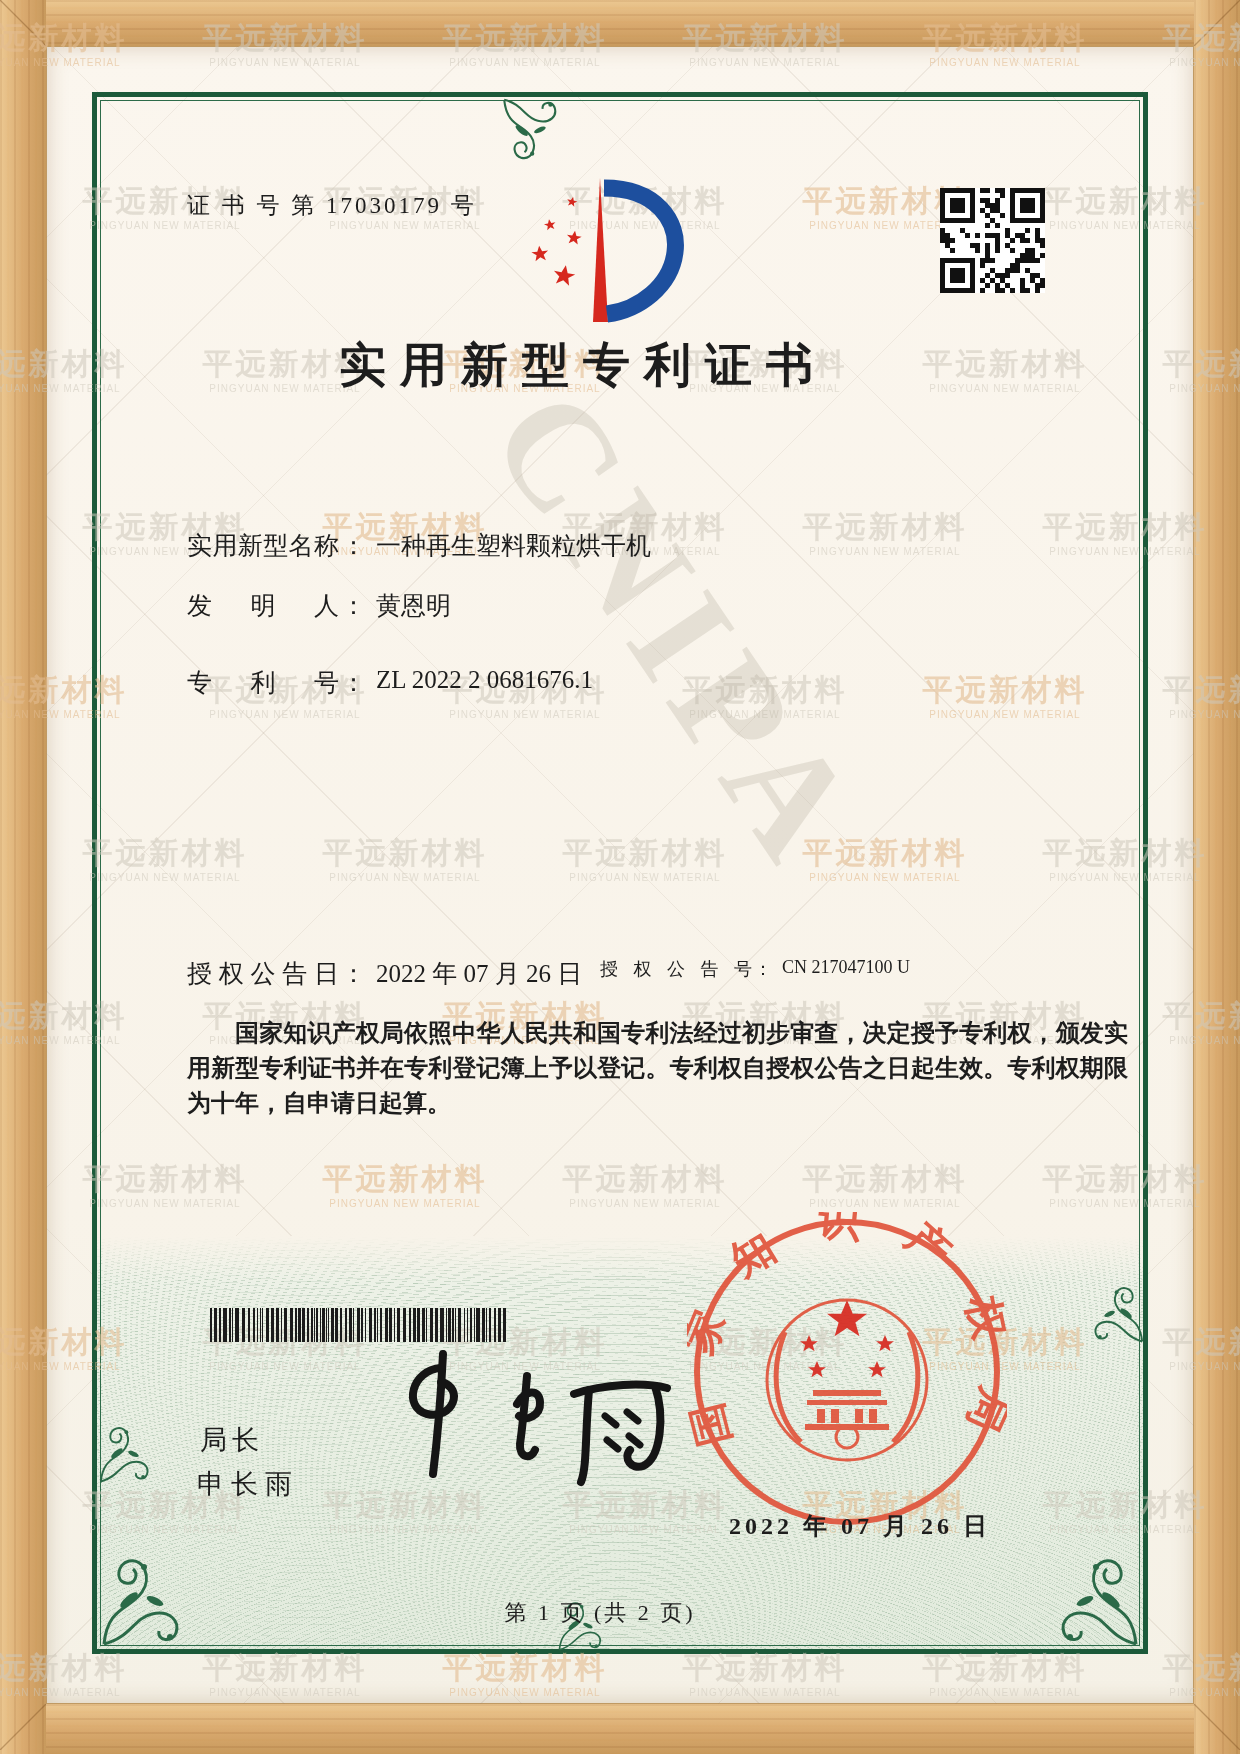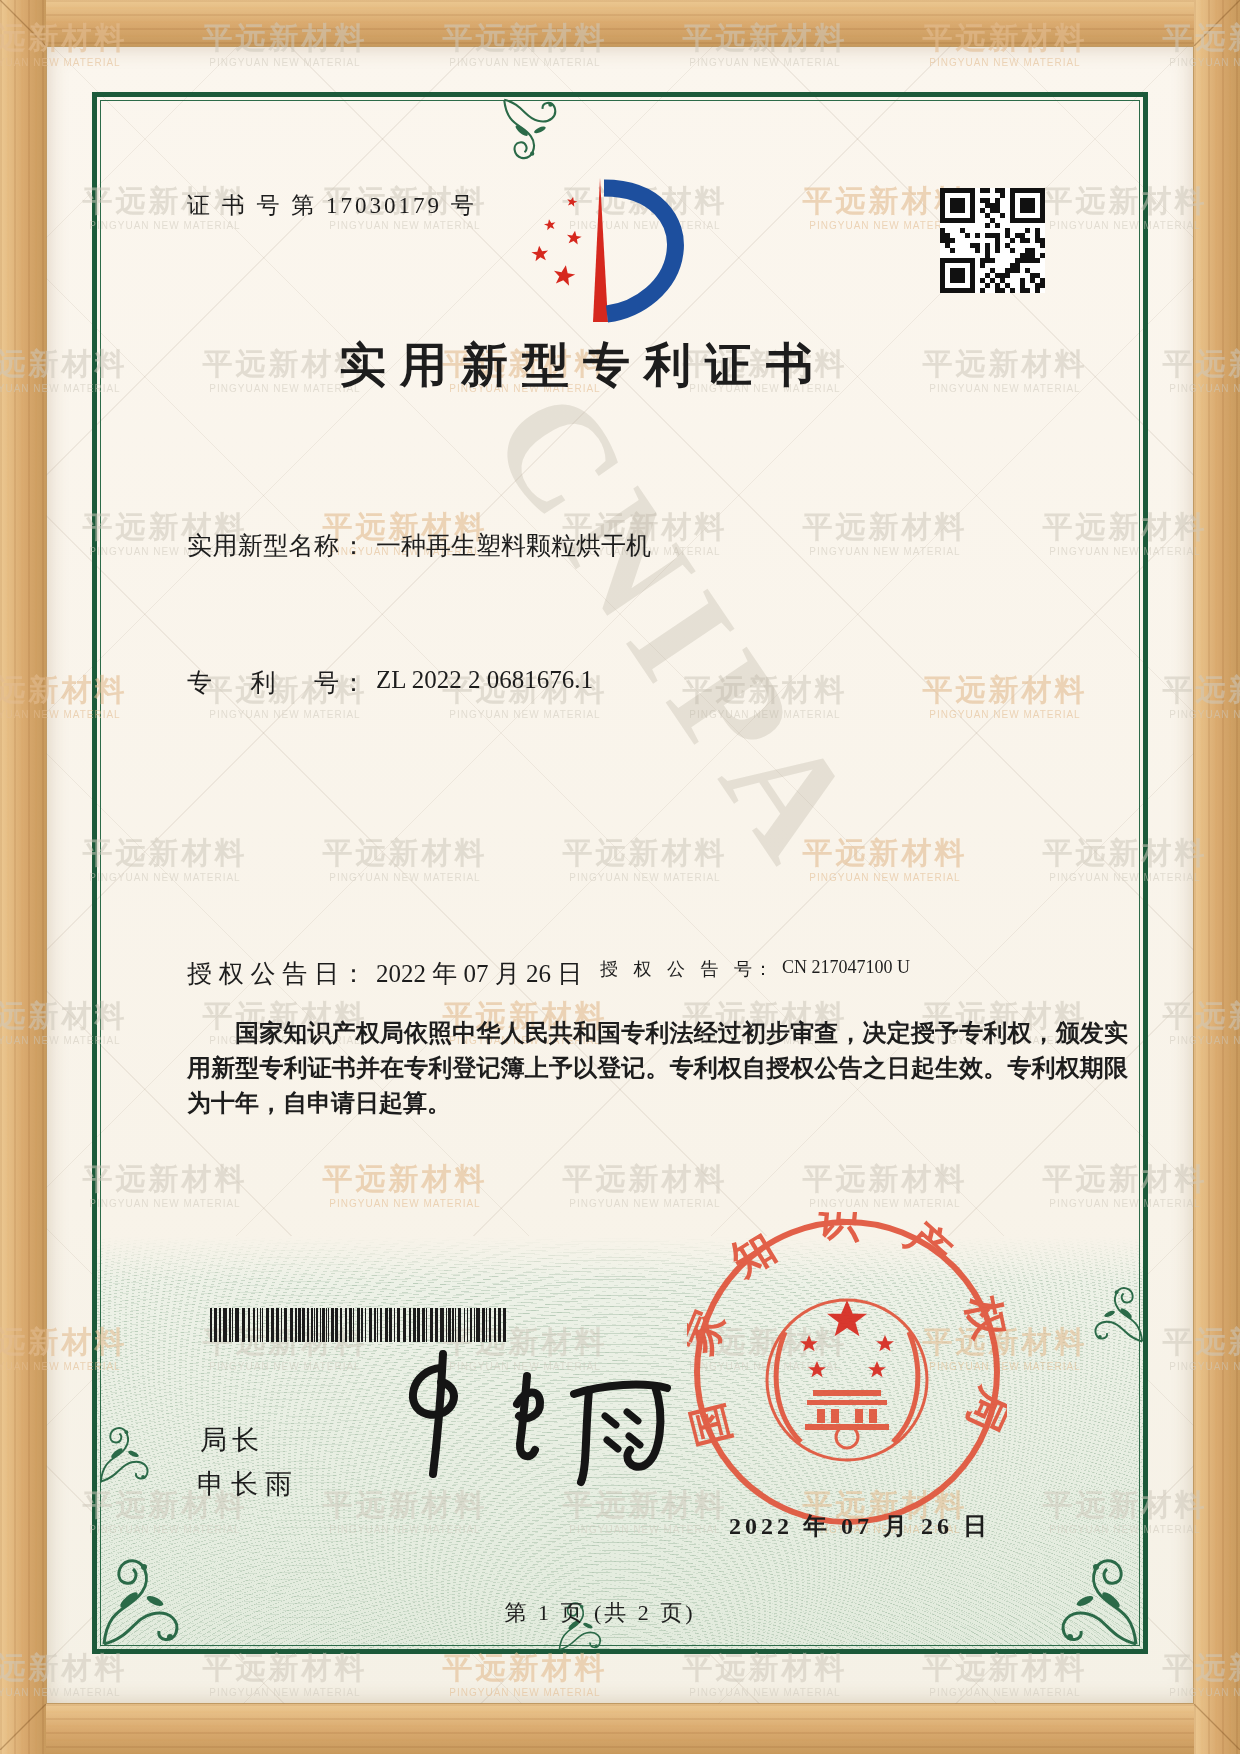--- a/index.html
+++ b/index.html
@@ -504,20 +504,23 @@
       <rect x="0" y="70" width="35" height="35" fill="#111"></rect>
       <rect x="5" y="75" width="25" height="25" fill="#fff"></rect>
       <rect x="10" y="80" width="15" height="15" fill="#111"></rect>
     </svg>
 
   <div class="title">实用新型专利证书</div>
 
   <div class="row" style="top:529px">
     <span class="flabel">实用新型名称</span><span class="colon">：</span><span class="fval">一种再生塑料颗粒烘干机</span>
   </div>
+  <div class="row" style="top:589px">
+    <span class="flabel">发明人</span><span class="colon">：</span><span class="fval">黄恩明</span>
+  </div>
   <div class="row" style="top:666px">
     <span class="flabel">专利号</span><span class="colon">：</span><span class="fval">ZL 2022 2 0681676.1</span>
   </div>
   <div class="row" style="top:957px">
     <span class="flabel">授权公告日</span><span class="colon">：</span><span class="fval">2022 年 07 月 26 日</span>
   </div>
   <div class="row2" style="top:957px">
     <span class="flabel">授权公告号</span><span class="colon">：</span><span class="fval">CN 217047100 U</span>
   </div>
 

